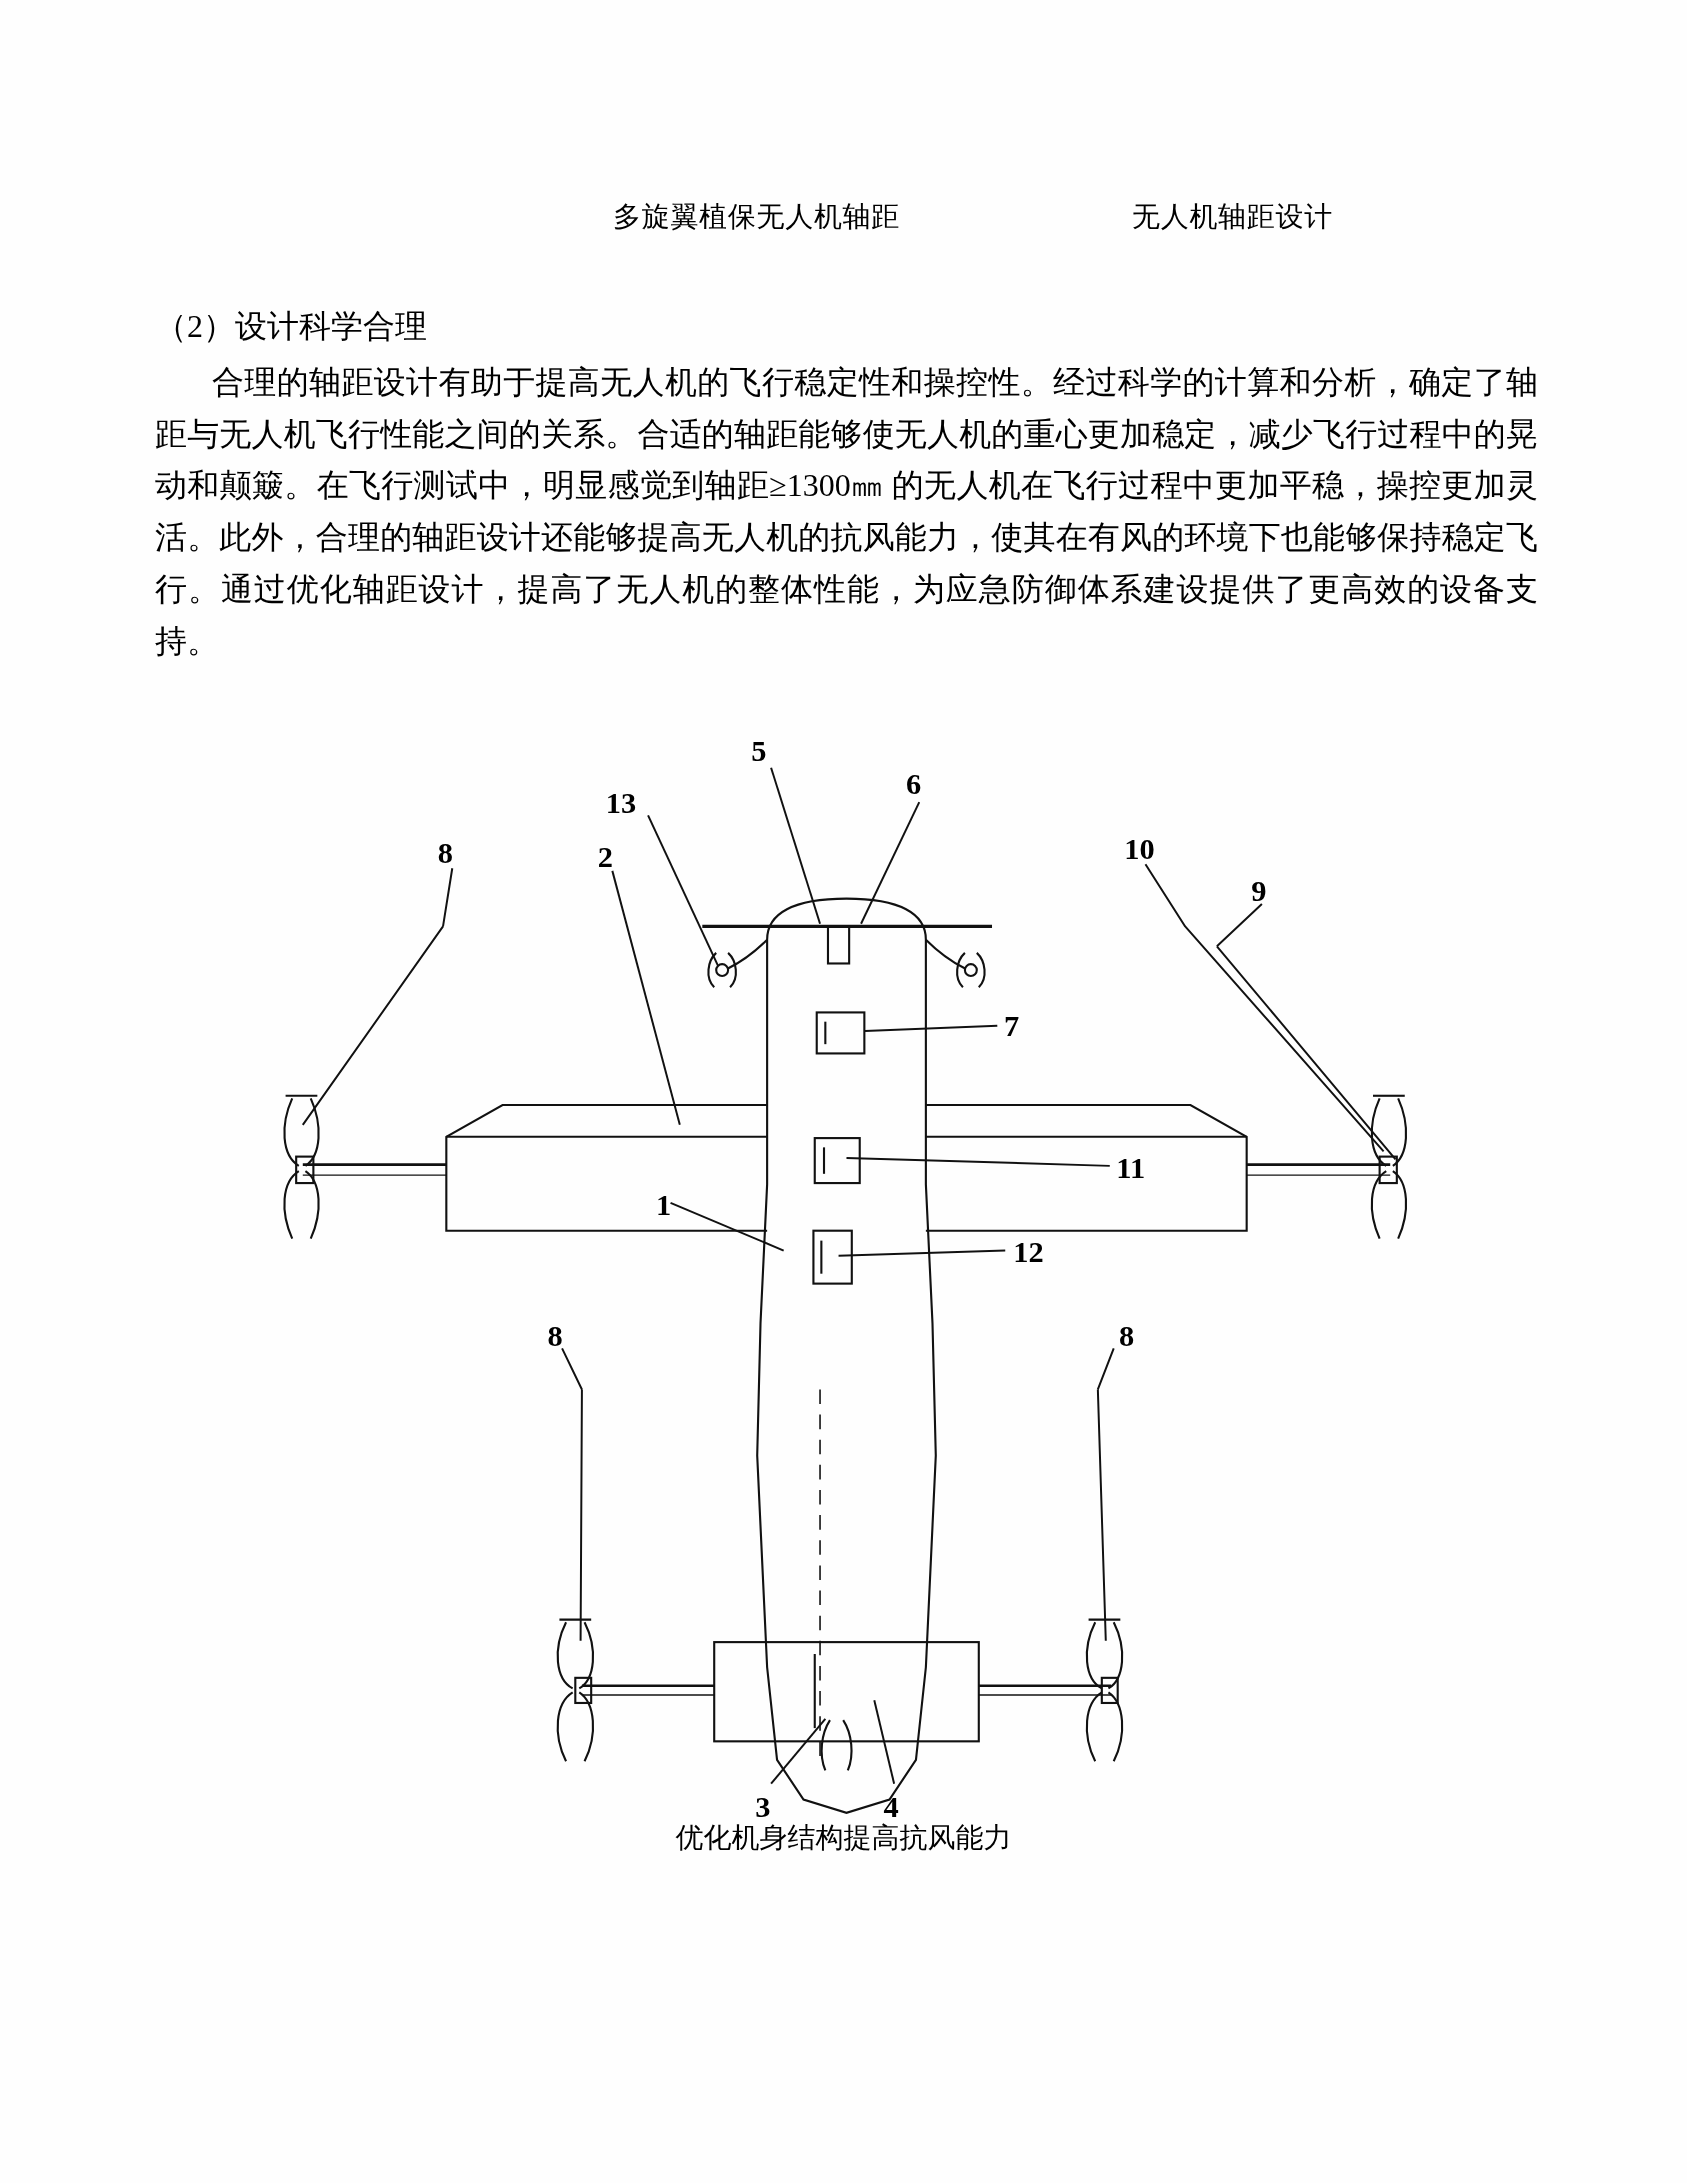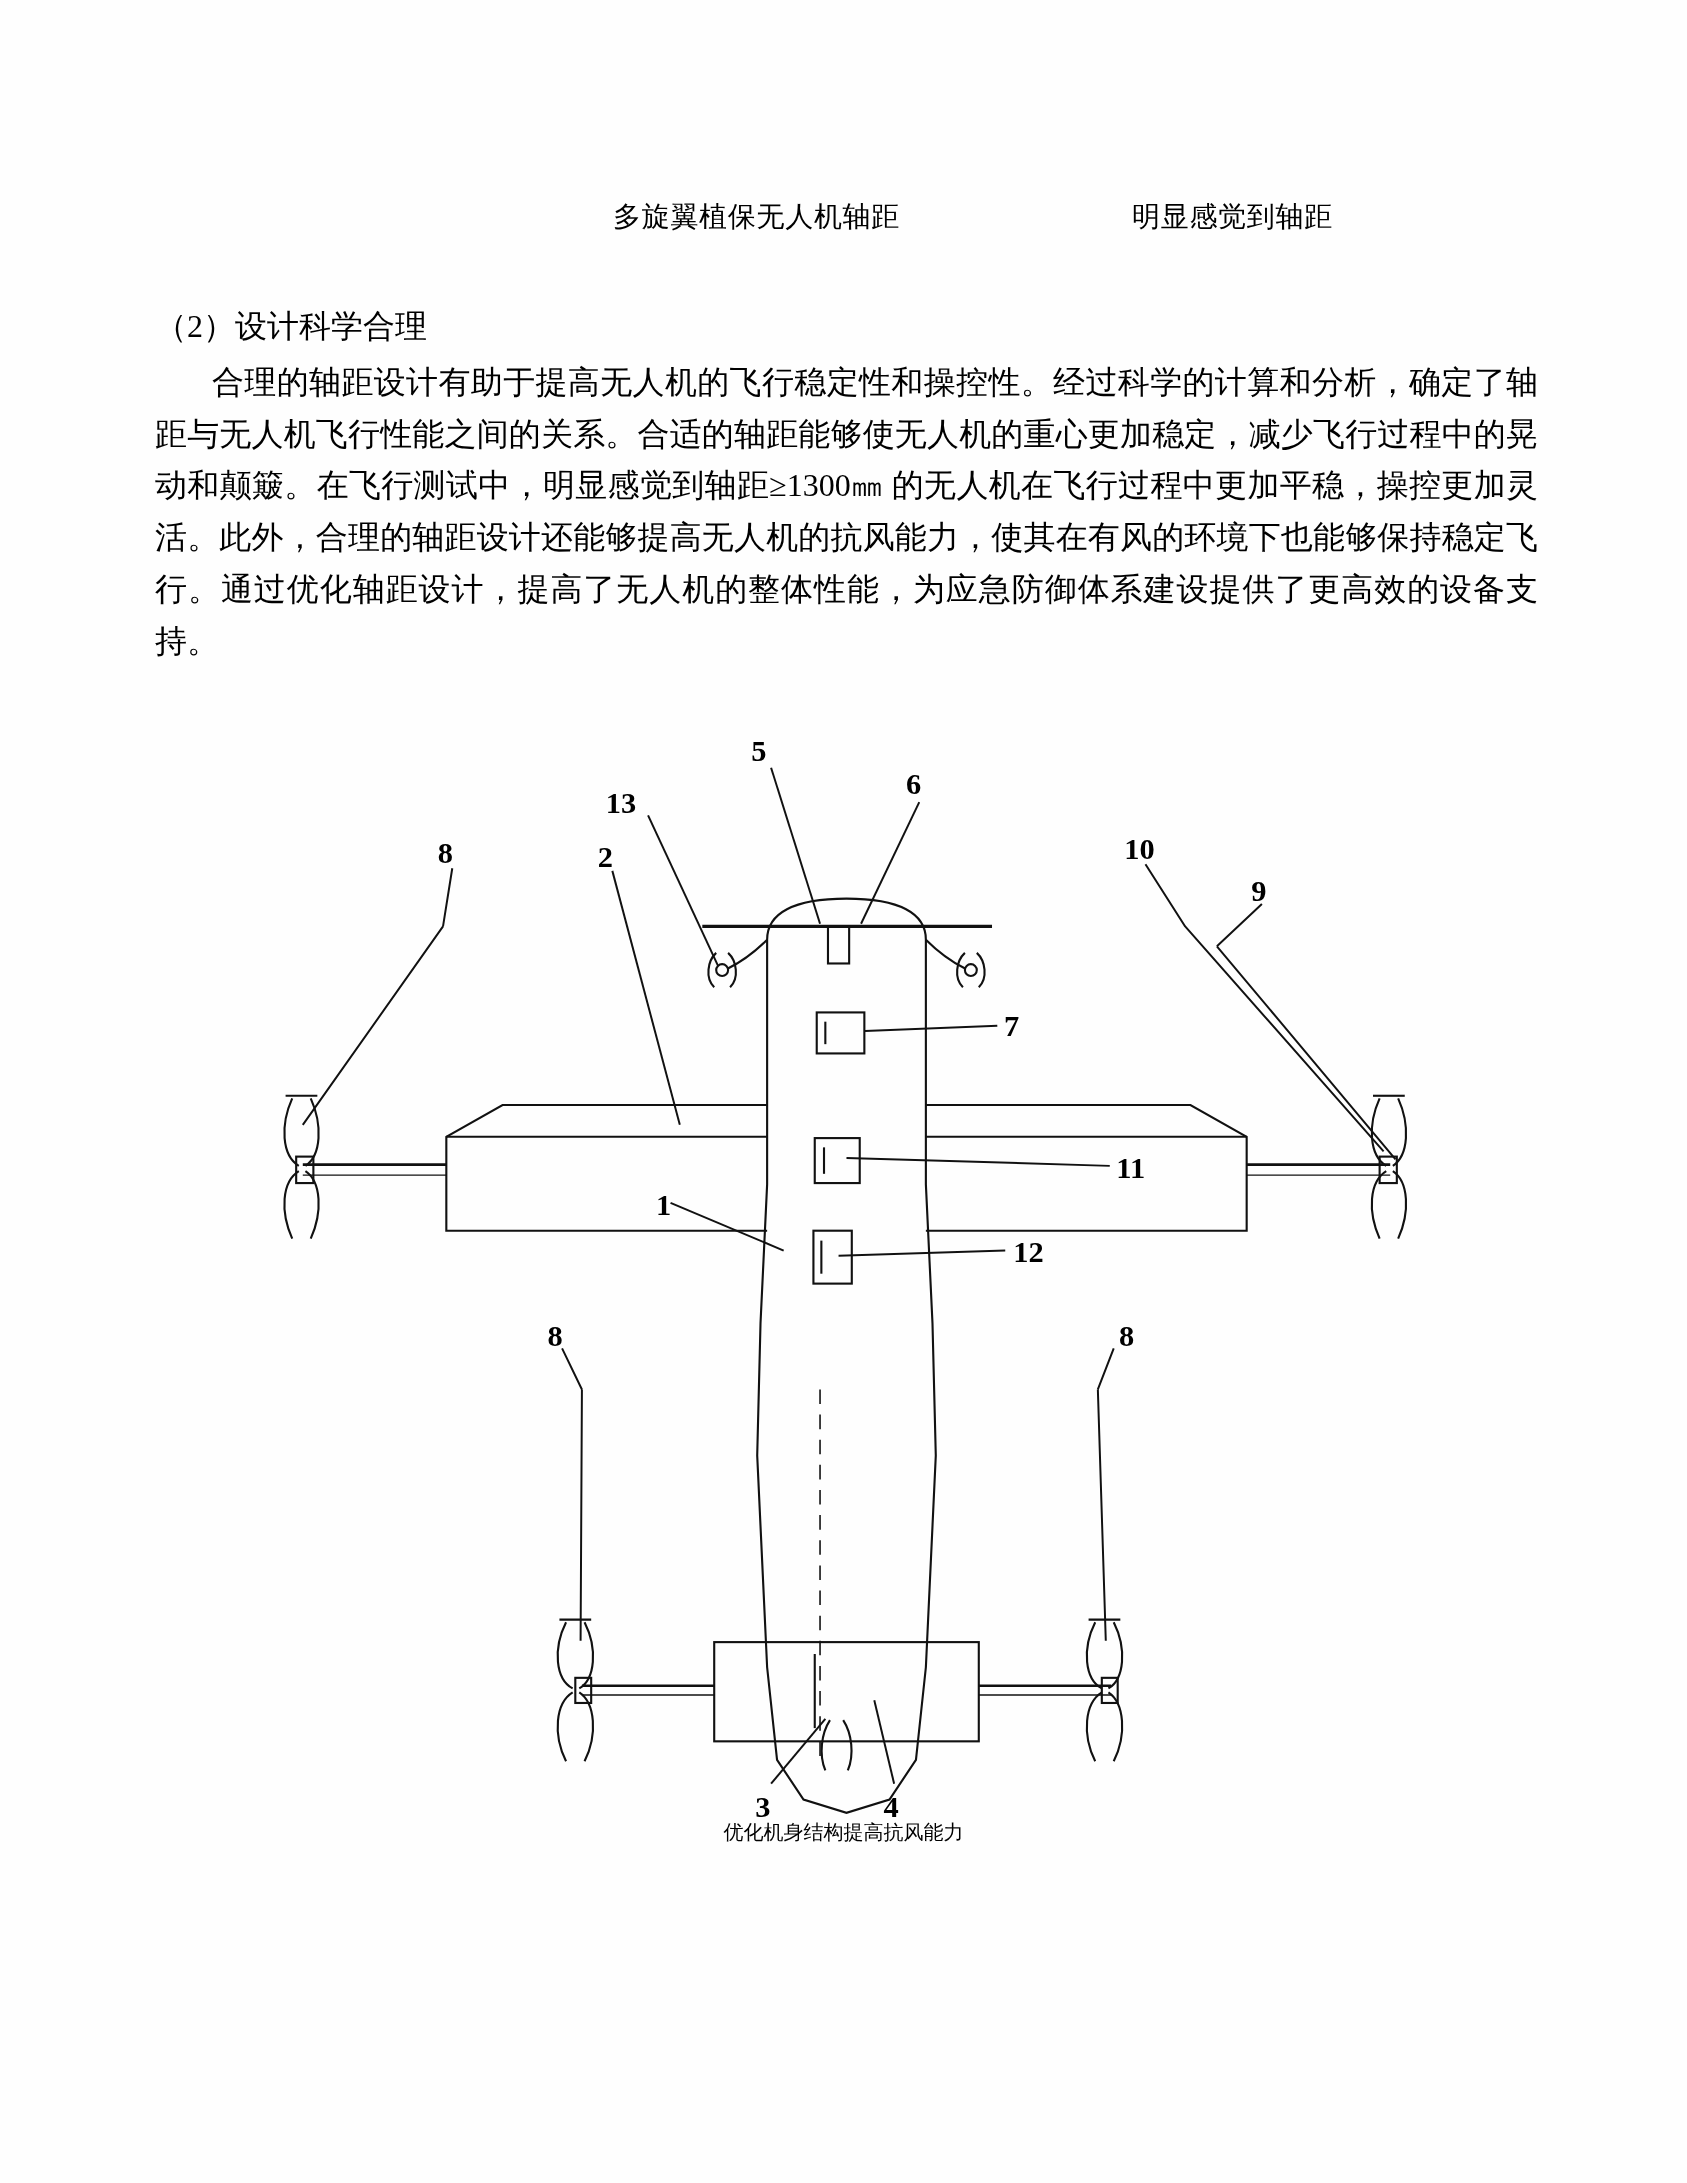--- a/index.html
+++ b/index.html
@@ -70,36 +70,36 @@
   .figure-svg {
     display: block;
     margin: 0 auto;
   }
   .fig-caption {
     position: absolute;
     left: 0;
     top: 1819px;
     width: 1687px;
     text-align: center;
-    font-size: 20px;
+    font-size: 28px;
   }
   .num-label {
     font-family: "Liberation Serif", serif;
     font-size: 46px;
     font-weight: bold;
   }
 </style>
 </head>
 <body>
 
 <div class="page">
 
   <div class="header">
     <div class="header-left">多旋翼植保无人机轴距</div>
-    <div class="header-right">明显感觉到轴距</div>
+    <div class="header-right">无人机轴距设计</div>
   </div>
 
   <div class="body-text">
     <p class="para-heading">（2）设计科学合理</p>
     <p class="para-main">合理的轴距设计有助于提高无人机的飞行稳定性和操控性。经过科学的计算和分析，确定了轴距与无人机飞行性能之间的关系。合适的轴距能够使无人机的重心更加稳定，减少飞行过程中的晃动和颠簸。在飞行测试中，明显感觉到轴距≥1300㎜ 的无人机在飞行过程中更加平稳，操控更加灵活。此外，合理的轴距设计还能够提高无人机的抗风能力，使其在有风的环境下也能够保持稳定飞行。通过优化轴距设计，提高了无人机的整体性能，为应急防御体系建设提供了更高效的设备支持。</p>
   </div>
 
   <div class="fig-wrap">
     <svg class="figure-svg" width="1323" height="1098" viewBox="0 0 2000 1660">
       <g fill="none" stroke="#111111" stroke-width="3.2" stroke-linejoin="miter" stroke-linecap="butt">

